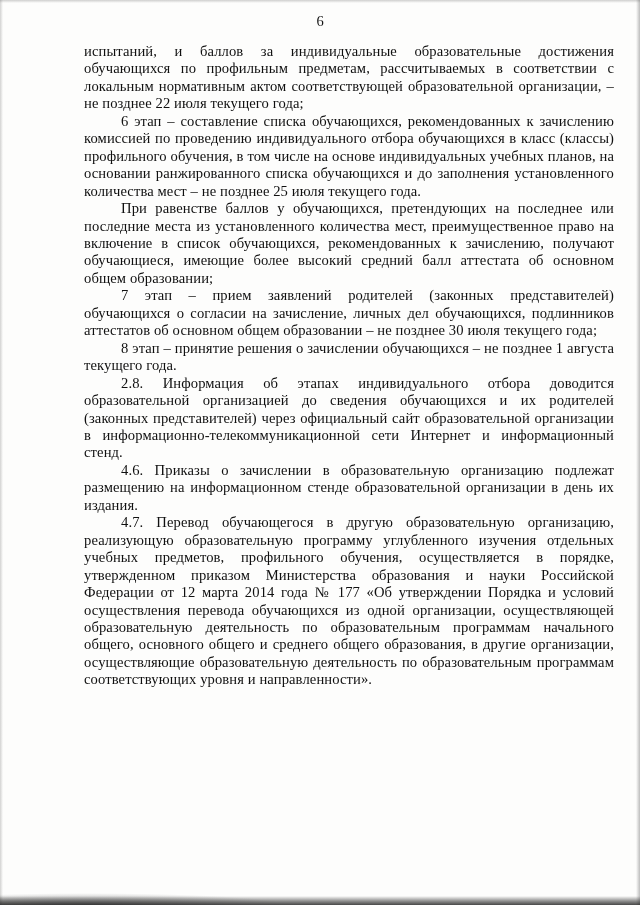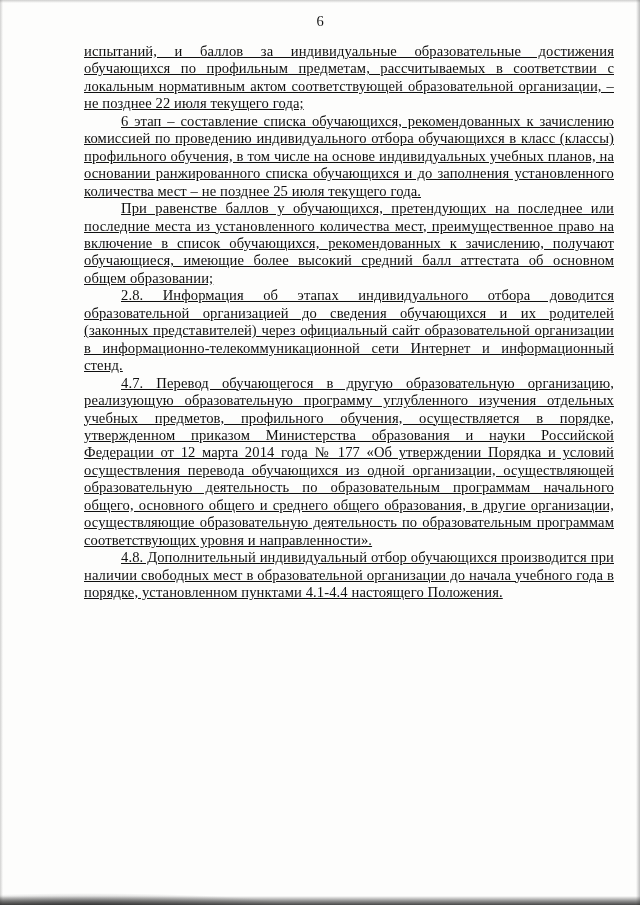--- a/index.html
+++ b/index.html
@@ -27,21 +27,20 @@
   }
   .content {
     position: absolute;
     top: 43px;
     left: 84px;
     right: 26px;
     font-size: 14.6px;
     line-height: 17.45px;
     text-align: justify;
     letter-spacing: 0.1px;
-    text-decoration: underline;
   }
   .content p {
     margin: 0;
     padding: 0;
     text-indent: 37px;
   }
   .content p.continuation {
     text-indent: 0;
   }
   
@@ -85,23 +84,25 @@
 </head>
 <body>
 
 <div class="viewport">
   <div class="page-number">6</div>
 
   <div class="content">
     <p class="continuation">испытаний, и баллов за индивидуальные образовательные достижения обучающихся по профильным предметам, рассчитываемых в соответствии с локальным нормативным актом соответствующей образовательной организации, – не позднее 22 июля текущего года;</p>
     <p>6 этап – составление списка обучающихся, рекомендованных к зачислению комиссией по проведению индивидуального отбора обучающихся в класс (классы) профильного обучения, в том числе на основе индивидуальных учебных планов, на основании ранжированного списка обучающихся и до заполнения установленного количества мест – не позднее 25 июля текущего года.</p>
     <p>При равенстве баллов у обучающихся, претендующих на последнее или последние места из установленного количества мест, преимущественное право на включение в список обучающихся, рекомендованных к зачислению, получают обучающиеся, имеющие более высокий средний балл аттестата об основном общем образовании;</p>
+    <p>7 этап – прием заявлений родителей (законных представителей) обучающихся о согласии на зачисление, личных дел обучающихся, подлинников аттестатов об основном общем образовании – не позднее 30 июля текущего года;</p>
+    <p>8 этап – принятие решения о зачислении обучающихся – не позднее 1 августа текущего года.</p>
     <p>2.8. Информация об этапах индивидуального отбора доводится образовательной организацией до сведения обучающихся и их родителей (законных представителей) через официальный сайт образовательной организации в информационно-телекоммуникационной сети Интернет и информационный стенд.</p>
+    <p>4.6. Приказы о зачислении в образовательную организацию подлежат размещению на информационном стенде образовательной организации в день их издания.</p>
     <p>4.7. Перевод обучающегося в другую образовательную организацию, реализующую образовательную программу углубленного изучения отдельных учебных предметов, профильного обучения, осуществляется в порядке, утвержденном приказом Министерства образования и науки Российской Федерации от 12 марта 2014 года № 177 «Об утверждении Порядка и условий осуществления перевода обучающихся из одной организации, осуществляющей образовательную деятельность по образовательным программам начального общего, основного общего и среднего общего образования, в другие организации, осуществляющие образовательную деятельность по образовательным программам соответствующих уровня и направленности».</p>
-    <p>4.8. Дополнительный индивидуальный отбор обучающихся производится при наличии свободных мест в образовательной организации до начала учебного года в порядке, установленном пунктами 4.1-4.4 настоящего Положения.</p>
   </div>
 
   <div class="edge-top"></div>
   <div class="edge-left"></div>
   <div class="edge-right"></div>
   <div class="edge-bottom-blotch"></div>
   <div class="edge-bottom"></div>
 </div>
 
 </body></html>

